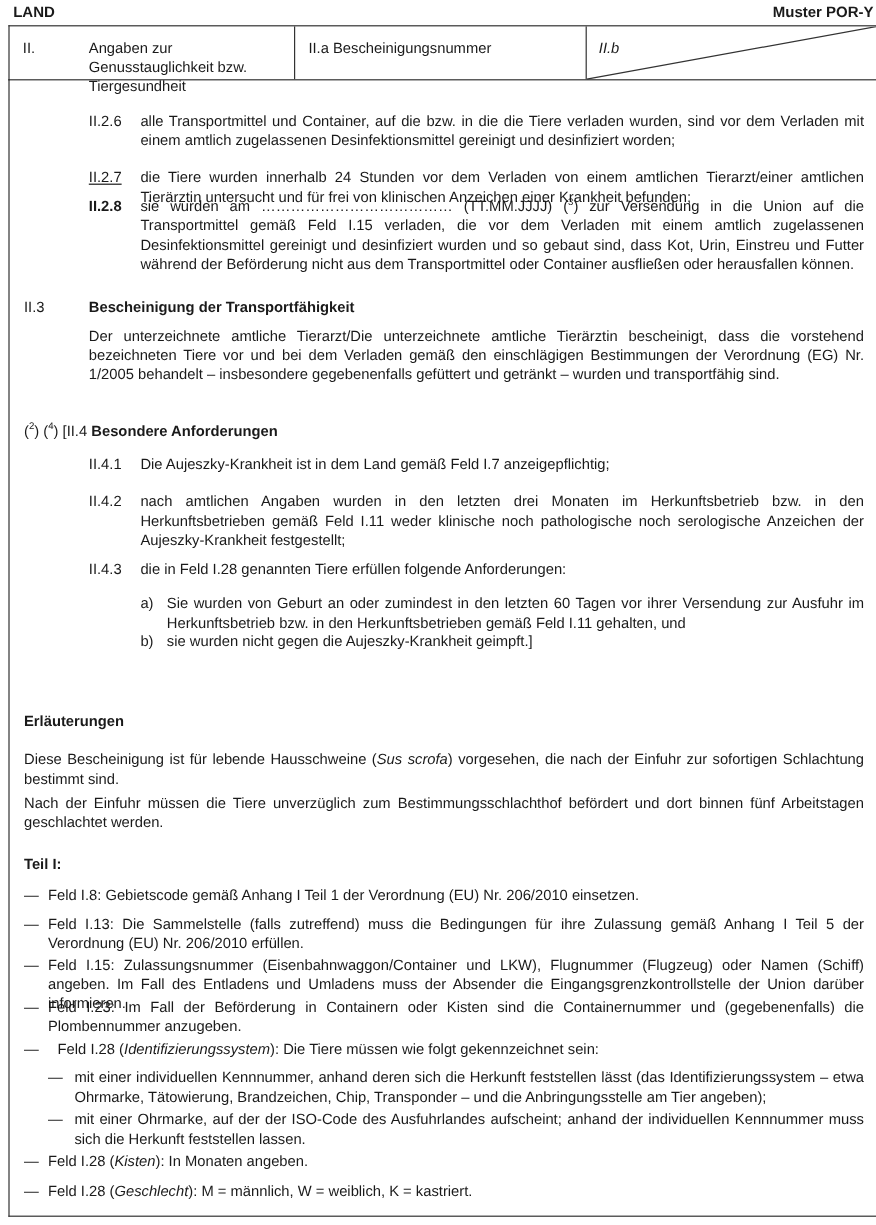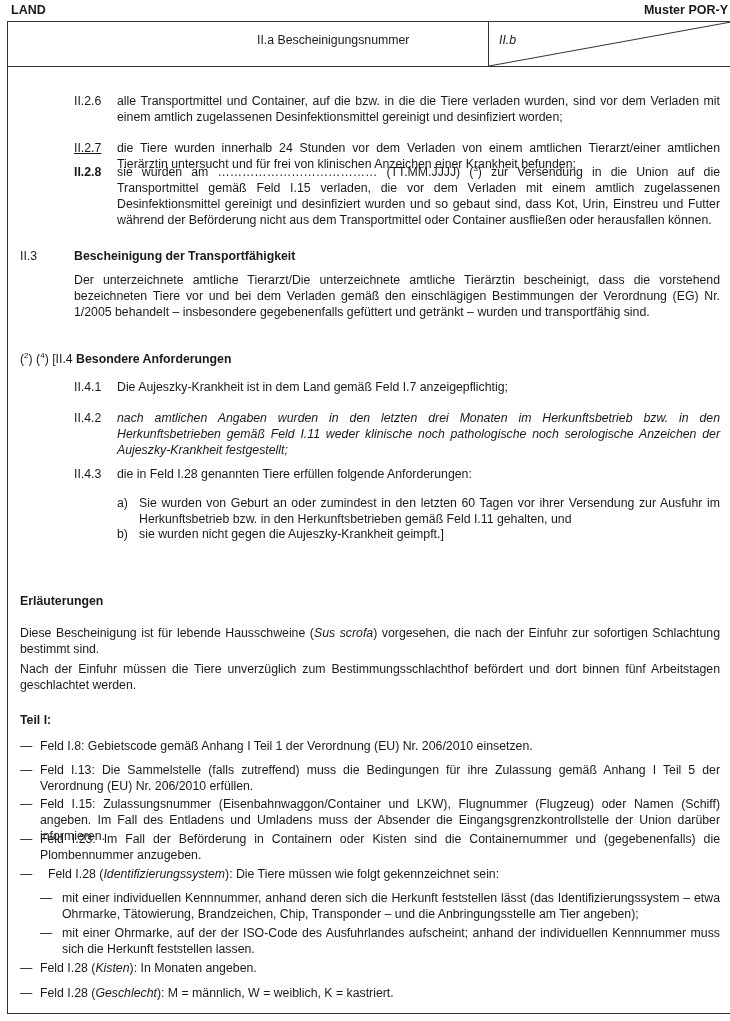--- a/index.html
+++ b/index.html
@@ -46,20 +46,24 @@
 
     .dash { position: absolute; }
   </style>
 </head>
 <body>
 
 <div class="top-label top-left">LAND</div>
 <div class="top-label top-right">Muster POR-Y</div>
 
 <div class="hdr">
+  <div class="hdr-cell hdr-c1">
+    <span class="hdr-num">II.</span>
+    <span class="hdr-title">Angaben zur Genusstauglichkeit bzw. Tiergesundheit</span>
+  </div>
   <div class="hdr-cell hdr-c2">
     <span class="txt">II.a  Bescheinigungsnummer</span>
   </div>
   <div class="hdr-cell hdr-c3">
     <svg width="242" height="45">
       <line x1="0" y1="44" x2="242" y2="0" stroke="#333" stroke-width="1"></line>
     </svg>
     <span class="txt">II.b</span>
   </div>
 </div>
@@ -78,21 +82,21 @@
 <div class="num" style="left:20px; top:248px;">II.3</div>
 <div class="abs bold" style="left:74px; top:248px;">Bescheinigung der Transportfähigkeit</div>
 <div class="para" style="left:74px; top:272px; width:646px;">Der unterzeichnete amtliche Tierarzt/Die unterzeichnete amtliche Tierärztin bescheinigt, dass die vorstehend bezeichneten Tiere vor und bei dem Verladen gemäß den einschlägigen Bestimmungen der Verordnung (EG) Nr. 1/2005 behandelt – insbesondere gegebenenfalls gefüttert und getränkt – wurden und transportfähig sind.</div>
 
 <div class="abs" style="left:20px; top:351px;">(<sup>2</sup>) (<sup>4</sup>) <span>[II.4</span> <span class="bold">Besondere Anforderungen</span></div>
 
 <div class="num" style="left:74px; top:379px;">II.4.1</div>
 <div class="para" style="left:117px; top:379px; width:603px;">Die Aujeszky-Krankheit ist in dem Land gemäß Feld I.7 anzeigepflichtig;</div>
 
 <div class="num" style="left:74px; top:410px;">II.4.2</div>
-<div class="para" style="left:117px; top:410px; width:603px;font-style:italic;">nach amtlichen Angaben wurden in den letzten drei Monaten im Herkunftsbetrieb bzw. in den Herkunftsbetrieben gemäß Feld I.11 weder klinische noch pathologische noch serologische Anzeichen der Aujeszky-Krankheit festgestellt;</div>
+<div class="para" style="left:117px; top:410px; width:603px;">nach amtlichen Angaben wurden in den letzten drei Monaten im Herkunftsbetrieb bzw. in den Herkunftsbetrieben gemäß Feld I.11 weder klinische noch pathologische noch serologische Anzeichen der Aujeszky-Krankheit festgestellt;</div>
 
 <div class="num" style="left:74px; top:466px;">II.4.3</div>
 <div class="para" style="left:117px; top:466px; width:603px;">die in Feld I.28 genannten Tiere erfüllen folgende Anforderungen:</div>
 
 <div class="num" style="left:117px; top:495px;">a)</div>
 <div class="para" style="left:139px; top:495px; width:581px;">Sie wurden von Geburt an oder zumindest in den letzten 60 Tagen vor ihrer Versendung zur Ausfuhr im Herkunftsbetrieb bzw. in den Herkunftsbetrieben gemäß Feld I.11 gehalten, und</div>
 
 <div class="num" style="left:117px; top:526px;">b)</div>
 <div class="para" style="left:139px; top:526px; width:581px;">sie wurden nicht gegen die Aujeszky-Krankheit geimpft.]</div>
 

